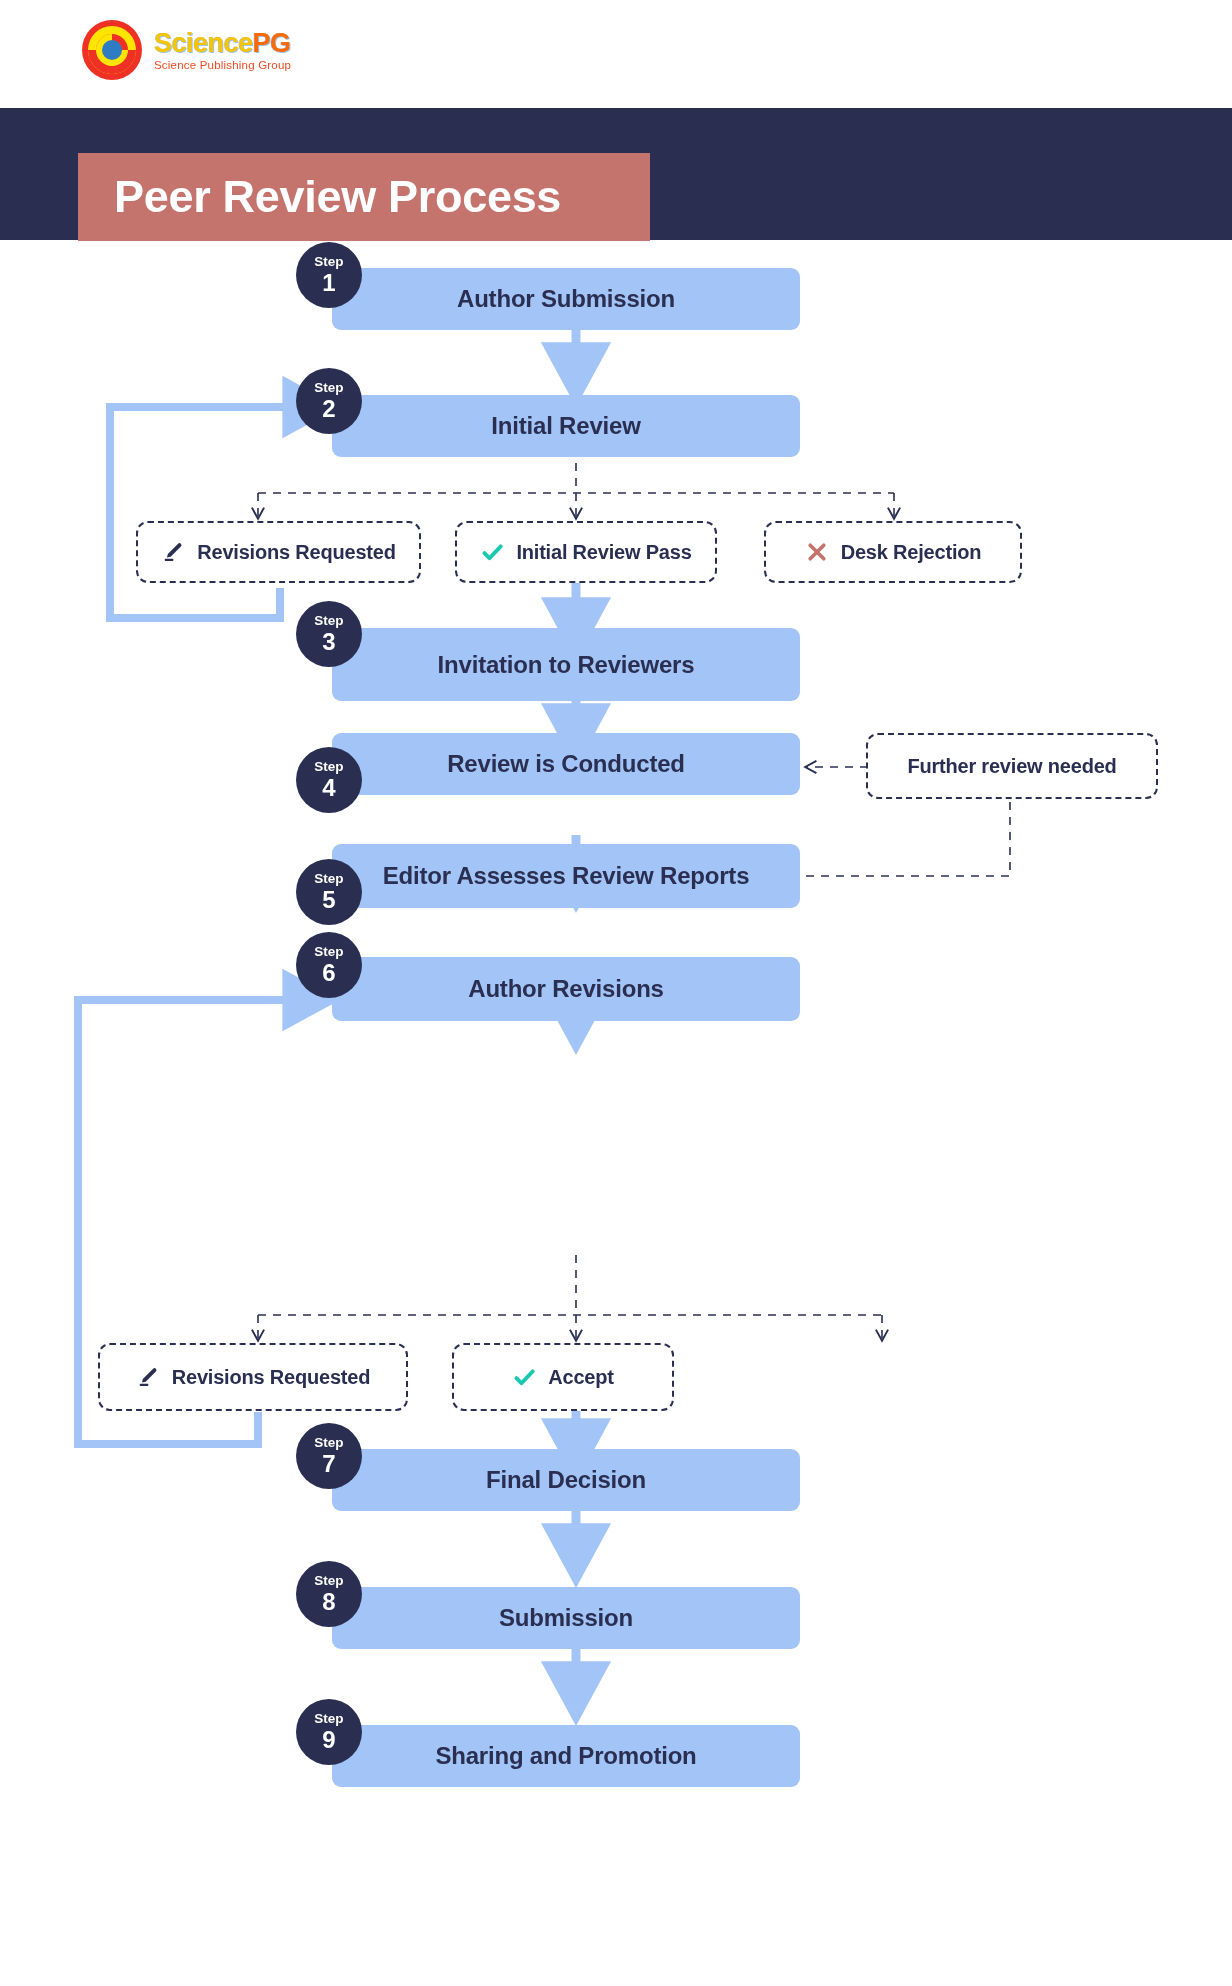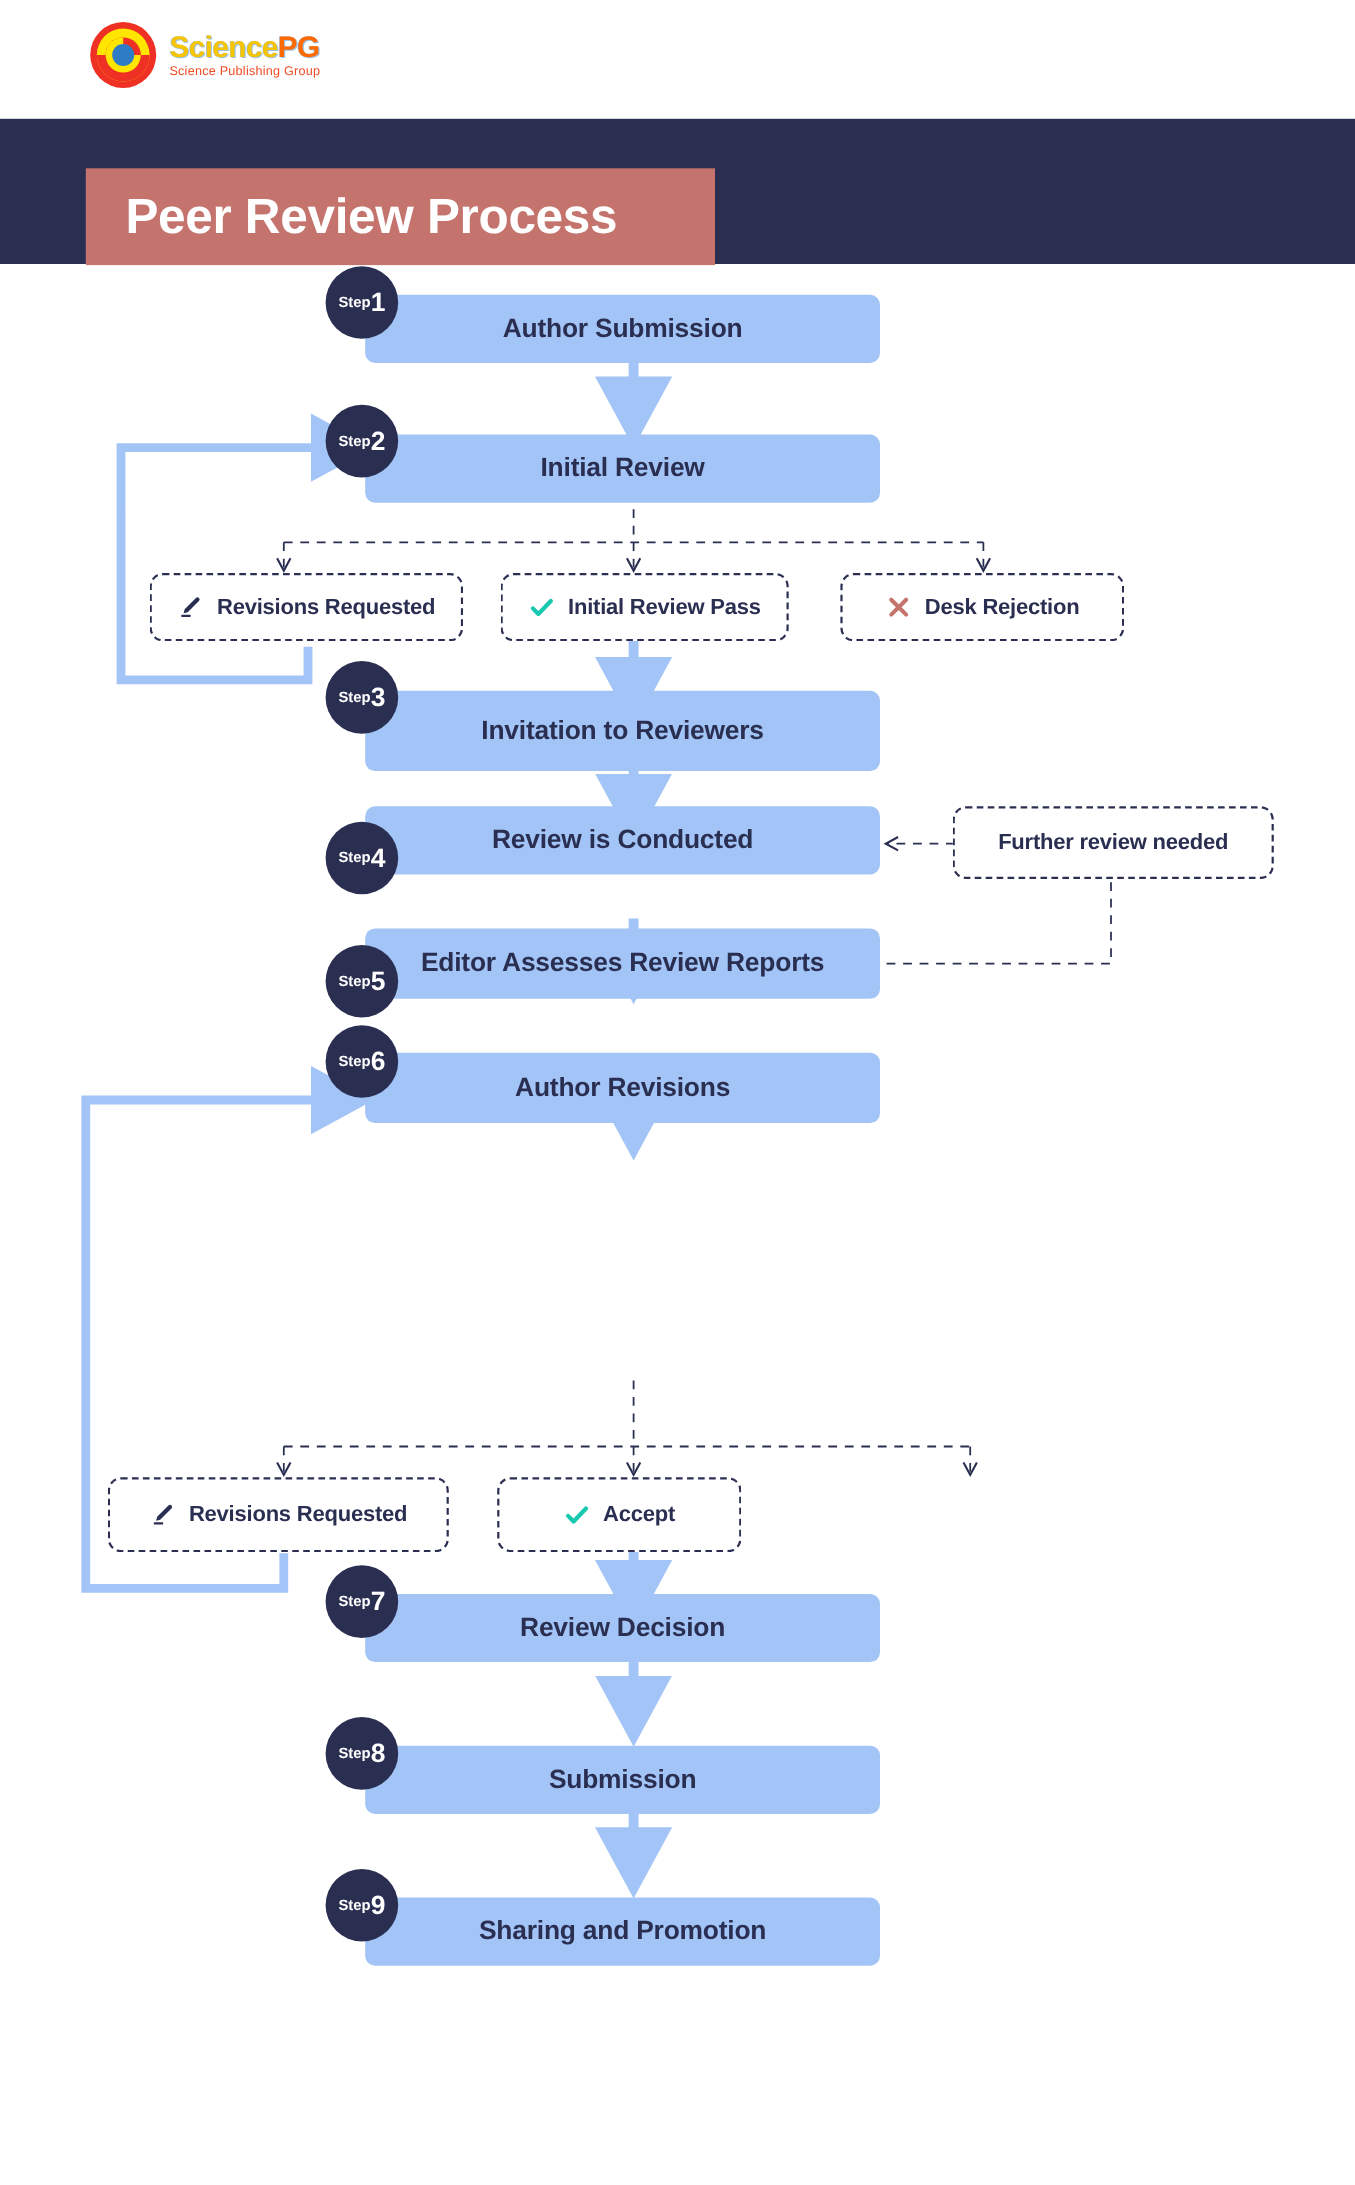--- a/index.html
+++ b/index.html
@@ -100,21 +100,21 @@
     font-weight: bold;
     letter-spacing: -0.2px;
     text-align: center;
   }
   .step-badge {
     position: absolute;
     width: 66px; height: 66px;
     border-radius: 50%;
     background: #2a2f52;
     display: flex;
-    flex-direction: row;
+    flex-direction: column;
     align-items: center;
     justify-content: center;
     color: #ffffff;
     z-index: 5;
   }
   .step-badge .sb-word { font-size: 13.5px; font-weight: bold; line-height: 1; }
   .step-badge .sb-num  { font-size: 24px; font-weight: bold; line-height: 1.05; margin-top: 1px; }
 
   
   .outcome-box {
@@ -342,21 +342,21 @@
         <svg viewBox="0 0 24 24" width="23" height="23">
             <path d="M3.6 12.6l5.2 5.4L20.6 5.6" fill="none" stroke="#18c9b0" stroke-width="4" stroke-linecap="round" stroke-linejoin="round"></path>
           </svg>
       </span>
       <span class="o-label">Accept</span>
     </div>
 
 
     <div class="step-node">
       <div class="step-box" style="left:332px; top:1209px; width:468px; height:62px;">
-        <span class="label">Review Decision</span>
+        <span class="label">Final Decision</span>
       </div>
       <div class="step-badge" style="left:296px; top:1183px;">
         <span class="sb-word">Step</span>
         <span class="sb-num">7</span>
       </div>
     </div>
 
     <div class="step-node">
       <div class="step-box" style="left:332px; top:1347px; width:468px; height:62px;">
         <span class="label">Submission</span>

